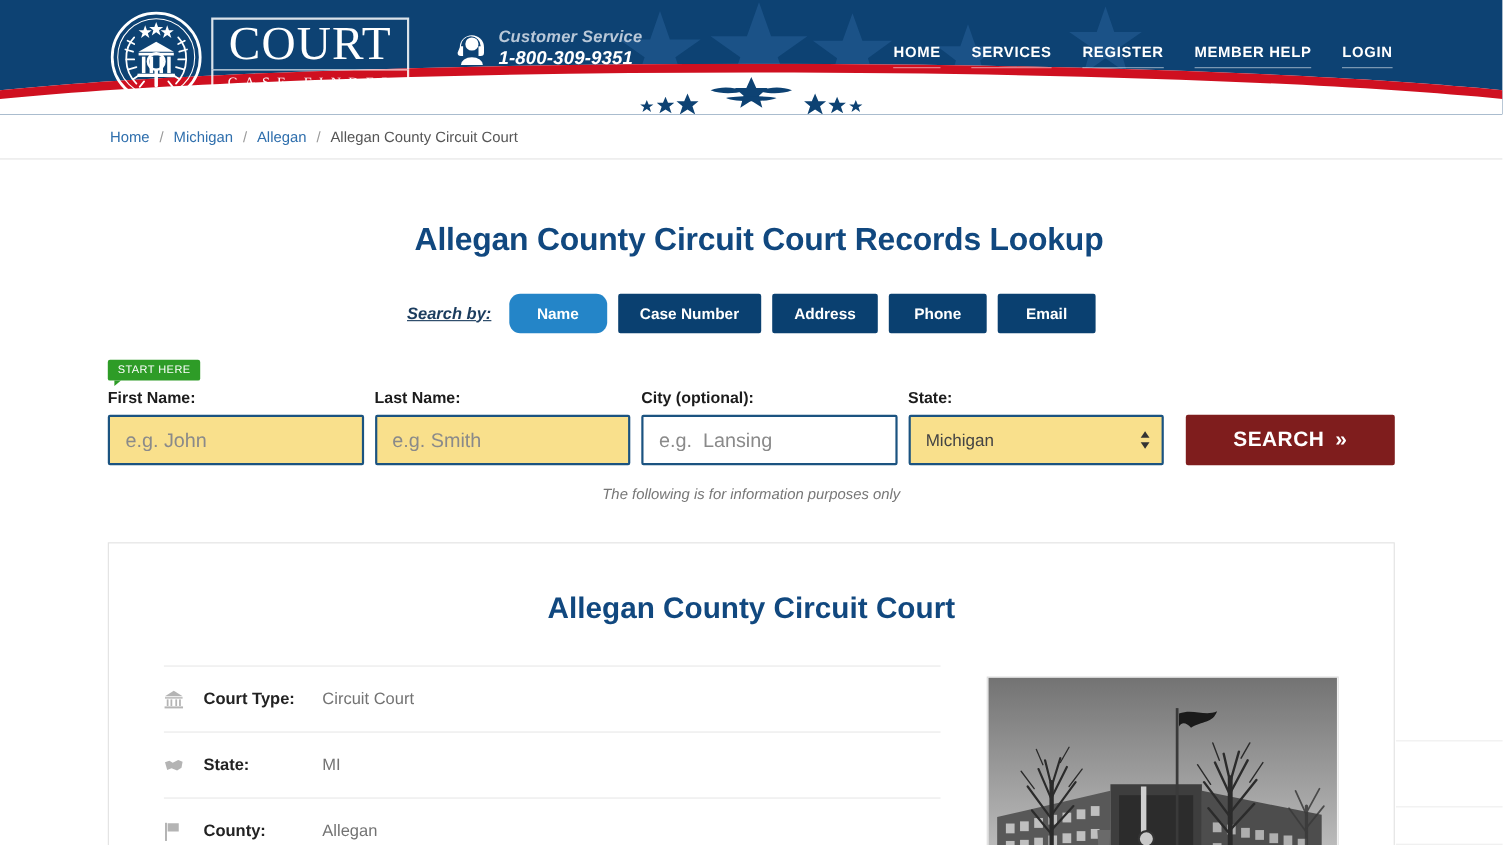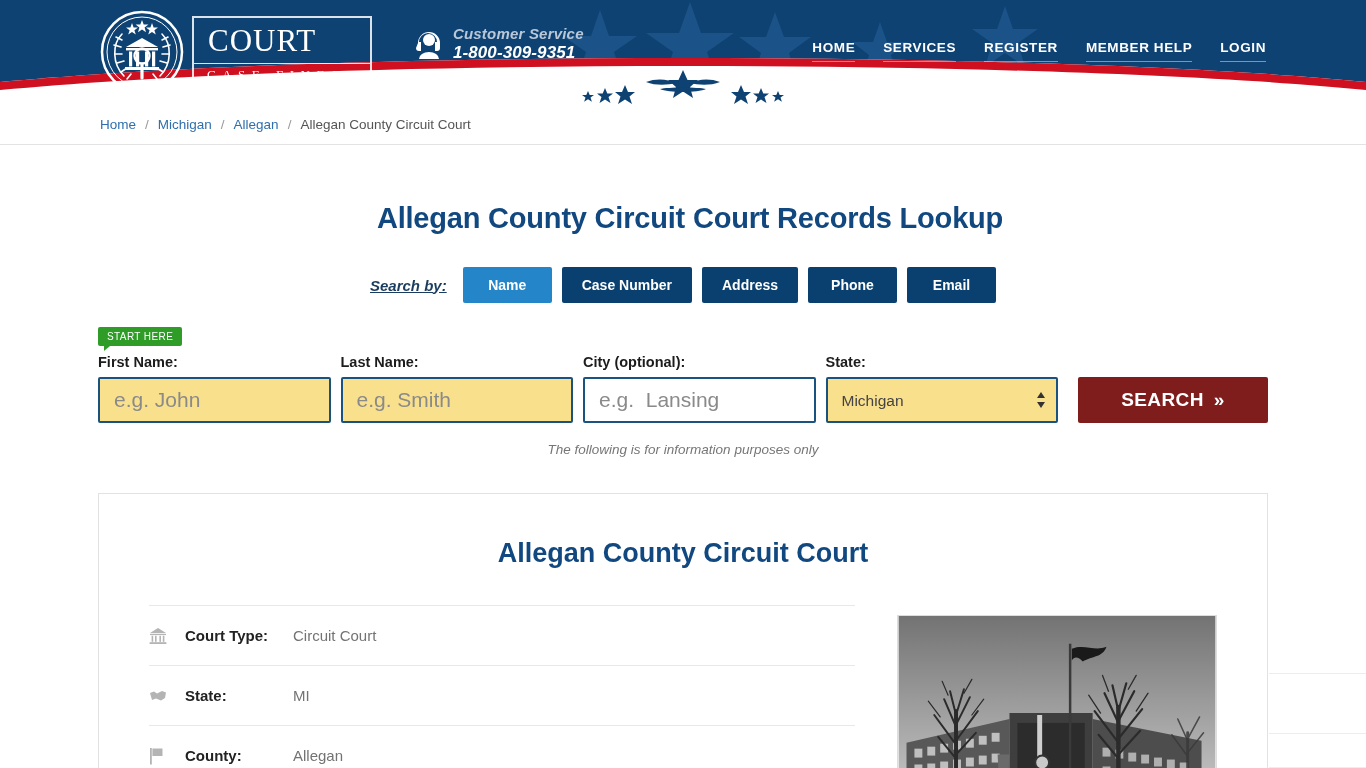--- a/index.html
+++ b/index.html
@@ -27,21 +27,21 @@
     display: flex; align-items: flex-start;
     z-index: 3;
   }
 
   .logo-block { display: flex; align-items: center; margin-top: 10px; }
   .logo-seal { width: 84px; height: 84px; flex: 0 0 84px; }
   .logo-text { margin-left: 8px; }
   .logo-court {
     color: #fff;
     font-family: "Liberation Serif", serif;
-    font-size: 31px;
+    font-size: 43px;
     letter-spacing: 1px;
     line-height: 44px;
     border: 2px solid rgba(255,255,255,.85);
     border-bottom: none;
     padding: 1px 14px 0 14px;
   }
   .logo-sub {
     color: #fff;
     font-family: "Liberation Serif", serif;
     font-size: 13px;
@@ -108,21 +108,21 @@
     text-decoration: underline;
   }
   .tab {
     background: #0a4070; color: #fff;
     font-size: 14px; font-weight: bold;
     padding: 10px 20px; min-width: 89px;
     text-align: center; cursor: pointer;
     border: none; border-radius: 2px;
     font-family: "Liberation Sans", sans-serif;
   }
-  .tab.active { background: #2485c8; }
+  .tab.active { background: #2485c8; border-radius: 10px; }
 
   
   .form-wrap { position: relative; padding: 0 98px; margin-top: 22px; }
   .start-here {
     position: absolute; left: 98px; top: 2px;
     background: #2e9c27; color: #fff;
     font-size: 10px; font-weight: normal; letter-spacing: .4px;
     padding: 4px 9px 4px 9px;
     border-radius: 2px;
   }
@@ -138,21 +138,21 @@
   .f-city  { width: 234px; }
   .f-state { width: 234px; }
   .fld-label {
     font-size: 14.5px; font-weight: bold; color: #1c1c1c;
     margin-bottom: 7px;
   }
   .fld-input {
     height: 46px;
     border: 2px solid #1b5380;
     border-radius: 2px;
-    font-size: 21px;
+    font-size: 18px;
     padding: 0 14px;
     background: #fff;
     color: #333;
     font-family: "Liberation Sans", sans-serif;
     width: 100%;
   }
   .fld-input::placeholder { color: #8a8a8a; }
   .fld-input.yellow { background: #f9e08c; }
   .select-wrap { position: relative; }
   .fld-select {

